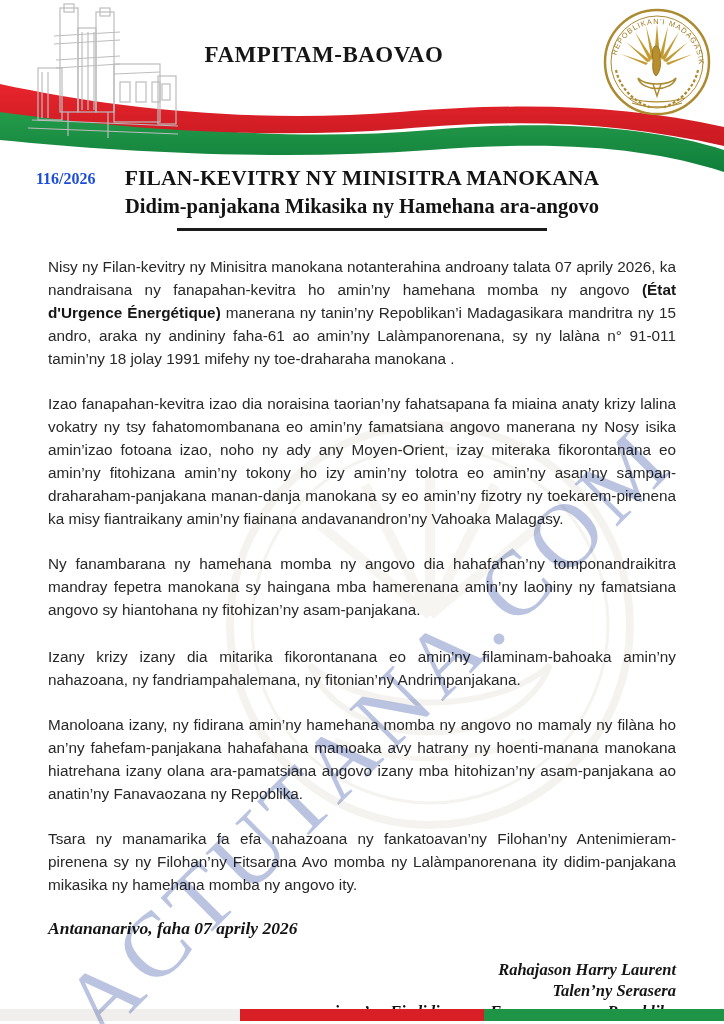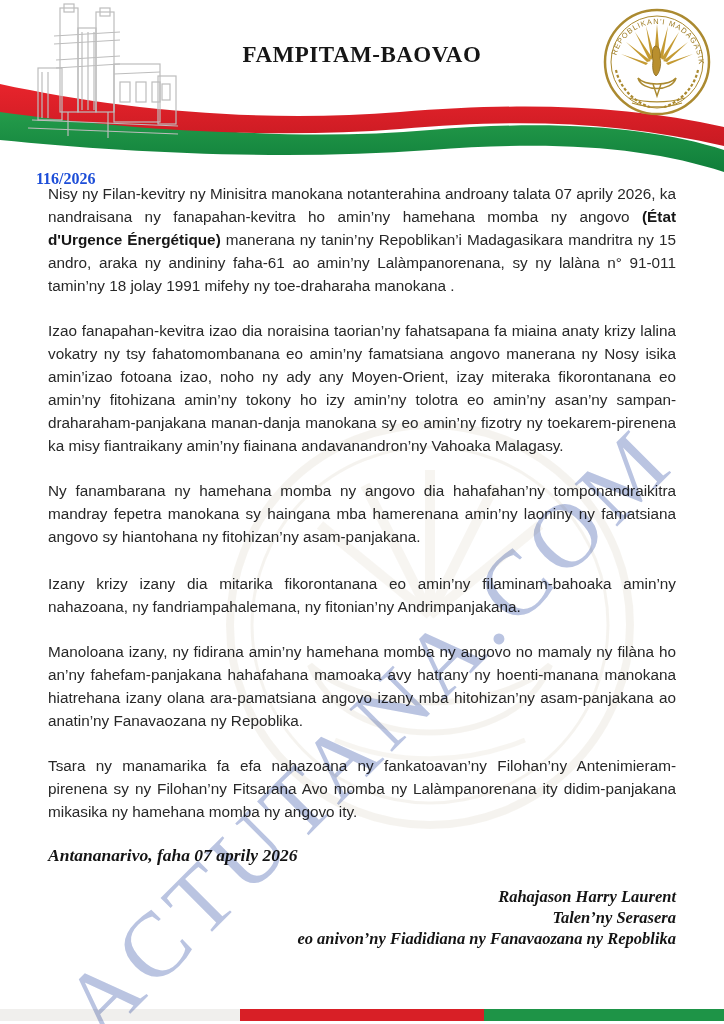--- a/index.html
+++ b/index.html
@@ -22,21 +22,21 @@
     opacity: 0.22;
     z-index: 1;
     pointer-events: none;
   }
 
   
   .header { position: absolute; top: 0; left: 0; width: 724px; height: 170px; z-index: 3; }
   .palace-sketch { position: absolute; left: 8px; top: 2px; width: 175px; height: 142px; }
   .bulletin-title {
     position: absolute;
-    top: 42px; left: 0; width: 724px;
+    top: 42px; left: 0; width: 648px;
     text-align: center;
     font-family: "Liberation Serif", serif;
     font-weight: bold;
     font-size: 23px;
     letter-spacing: 0.5px;
     color: #161616;
   }
   .seal { position: absolute; right: 12px; top: 6px; width: 110px; height: 112px; z-index: 4; }
   .ribbon { position: absolute; left: 0; top: 0; width: 724px; height: 175px; z-index: 2; }
 
@@ -197,20 +197,25 @@
       <path d="M27,92 C45,97 65,97 83,92" fill="none" stroke="#ab8a30" stroke-width="1.2"></path>
       <path d="M30,97 C46,102 64,102 80,97" fill="none" stroke="#ab8a30" stroke-width="1.2"></path>
       <path d="M14,64 C18,82 32,96 48,101" fill="none" stroke="#ab8a30" stroke-width="2.2" stroke-dasharray="3,2"></path>
       <path d="M96,64 C92,82 78,96 62,101" fill="none" stroke="#ab8a30" stroke-width="2.2" stroke-dasharray="3,2"></path>
     </svg>
   </div>
 
   <div class="content">
     <div class="ref-number">116/2026</div>
 
+    <div class="doc-title">
+      <div class="line1">FILAN-KEVITRY NY MINISITRA MANOKANA</div>
+      <div class="line2">Didim-panjakana Mikasika ny Hamehana ara-angovo</div>
+      <div class="title-rule"></div>
+    </div>
 
     <div class="body-text">
       <p><span>Nisy ny Filan-kevitry ny Minisitra manokana notanterahina androany talata 07 aprily 2026, ka nandraisana ny fanapahan-kevitra ho amin’ny hamehana momba ny angovo </span><b>(État d'Urgence Énergétique)</b><span> manerana ny tanin’ny Repoblikan’i Madagasikara mandritra ny 15 andro, araka ny andininy faha-61 ao amin’ny Lalàmpanorenana, sy ny lalàna n° 91-011 tamin’ny 18 jolay  1991 mifehy ny toe-draharaha manokana .</span></p>
       <p>Izao fanapahan-kevitra izao dia noraisina taorian’ny fahatsapana fa miaina anaty krizy lalina vokatry ny tsy fahatomombanana eo amin’ny famatsiana angovo manerana ny Nosy isika amin’izao fotoana izao, noho ny ady any Moyen-Orient, izay miteraka fikorontanana eo amin’ny fitohizana amin’ny tokony ho izy amin’ny tolotra eo amin’ny asan’ny sampan-draharaham-panjakana manan-danja manokana sy eo amin’ny fizotry ny toekarem-pirenena ka misy fiantraikany amin’ny fiainana andavanandron’ny Vahoaka Malagasy.</p>
       <p class="gap-lg">Ny fanambarana ny hamehana momba ny angovo dia hahafahan’ny tomponandraikitra mandray fepetra manokana sy haingana mba hamerenana amin’ny laoniny ny famatsiana angovo sy hiantohana ny fitohizan’ny asam-panjakana.</p>
       <p>Izany krizy izany dia mitarika fikorontanana eo amin’ny filaminam-bahoaka amin’ny nahazoana, ny fandriampahalemana, ny fitonian’ny Andrimpanjakana.</p>
       <p>Manoloana izany, ny fidirana amin’ny hamehana momba ny angovo no mamaly ny filàna ho an’ny fahefam-panjakana hahafahana mamoaka avy hatrany ny hoenti-manana manokana hiatrehana izany olana ara-pamatsiana angovo izany mba hitohizan’ny asam-panjakana ao anatin’ny Fanavaozana ny Repoblika.</p>
       <p>Tsara ny manamarika fa efa nahazoana ny fankatoavan’ny Filohan’ny Antenimieram-pirenena sy ny Filohan’ny Fitsarana Avo momba ny Lalàmpanorenana ity didim-panjakana mikasika ny hamehana momba ny angovo ity.</p>
     </div>
 

